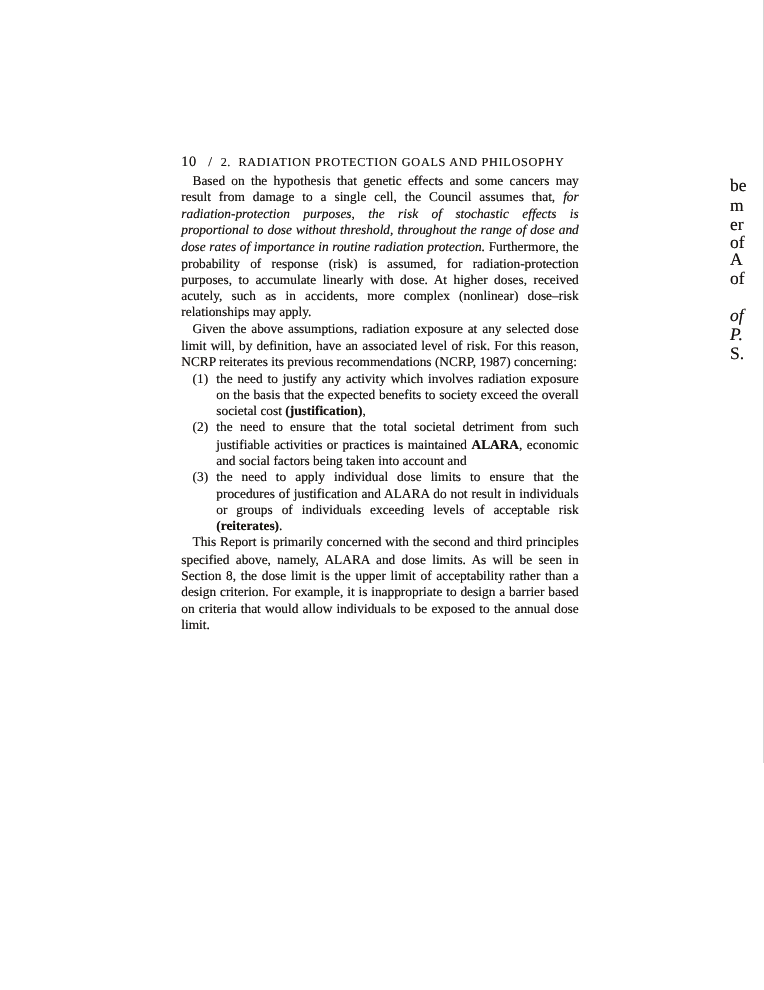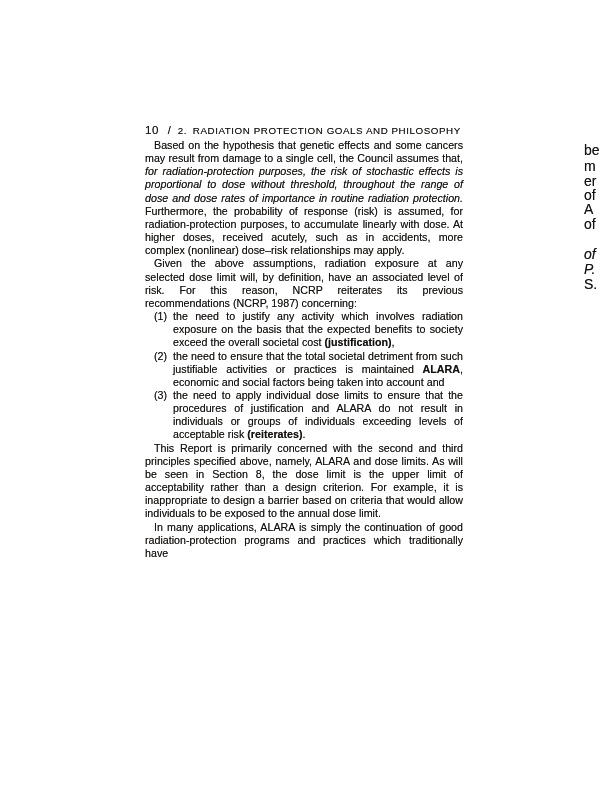--- a/index.html
+++ b/index.html
@@ -3,21 +3,21 @@
 <meta charset="utf-8">
 <style>
   html, body { margin: 0; padding: 0; background: #9a9a9a; }
   .page {
     position: relative;
     width: 611px;
     height: 792px;
     margin: 0 auto;
     background: var(--paper, #ffffff);
     overflow: hidden;
-    font-family: Liberation Sans, sans-serif;
+    font-family: Liberation Serif, serif;
     color: var(--ink, #151210);
   }
   
   .running-header {
     position: absolute;
     left: 145px;
     top: 120px;
     width: 320px;
     white-space: nowrap;
     color: var(--ink, #151210);
@@ -65,21 +65,20 @@
     <span class="pagenum">10</span><span class="sep">/</span><span class="chap">2.</span><span class="title">RADIATION PROTECTION GOALS AND PHILOSOPHY</span>
   </div>
 
   <div class="body-text" id="body-text">
       <p class="indent"><span>Based on the hypothesis that genetic effects and some cancers may result from damage to a single cell, the Council assumes that, </span><span class="it">for radiation-protection purposes, the risk of stochastic effects is proportional to dose without threshold, throughout the range of dose and dose rates of importance in routine radiation protection.</span><span> Furthermore, the probability of response (risk) is assumed, for radiation-protection purposes, to accumulate linearly with dose. At higher doses, received acutely, such as in accidents, more complex (nonlinear) dose–risk relationships may apply.</span></p>
       <p class="indent"><span>Given the above assumptions, radiation exposure at any selected dose limit will, by definition, have an associated level of risk. For this reason, NCRP reiterates its previous recommendations (NCRP, 1987) concerning:</span></p>
       <p class="list"><span class="marker">(1)</span><span>the need to justify any activity which involves radiation exposure on the basis that the expected benefits to society exceed the overall societal cost </span><span class="bd">(justification)</span><span>,</span></p>
       <p class="list"><span class="marker">(2)</span><span>the need to ensure that the total societal detriment from such justifiable activities or practices is maintained </span><span class="bd">ALARA</span><span>, economic and social factors being taken into account and</span></p>
       <p class="list"><span class="marker">(3)</span><span>the need to apply individual dose limits to ensure that the procedures of justification and ALARA do not result in individuals or groups of individuals exceeding levels of acceptable risk </span><span class="bd">(reiterates)</span><span>.</span></p>
       <p class="indent"><span>This Report is primarily concerned with the second and third principles specified above, namely, ALARA and dose limits. As will be seen in Section 8, the dose limit is the upper limit of acceptability rather than a design criterion. For example, it is inappropriate to design a barrier based on criteria that would allow individuals to be exposed to the annual dose limit.</span></p>
-      <p class="indent"><span>In many applications, ALARA is simply the continuation of good radiation-protection programs and practices which traditionally have</span></p>
     </div>
 
   <div class="margin-bleed" id="margin-bleed">
       <span class="frag" style="top: 144px;">be</span>
       <span class="frag" style="top: 160px;">m</span>
       <span class="frag" style="top: 175px;">er</span>
       <span class="frag" style="top: 189px;">of</span>
       <span class="frag" style="top: 203px;">A</span>
       <span class="frag" style="top: 218px;">of</span>
       <span class="frag" style="top: 233px; padding-left: 36px;">pr</span>

